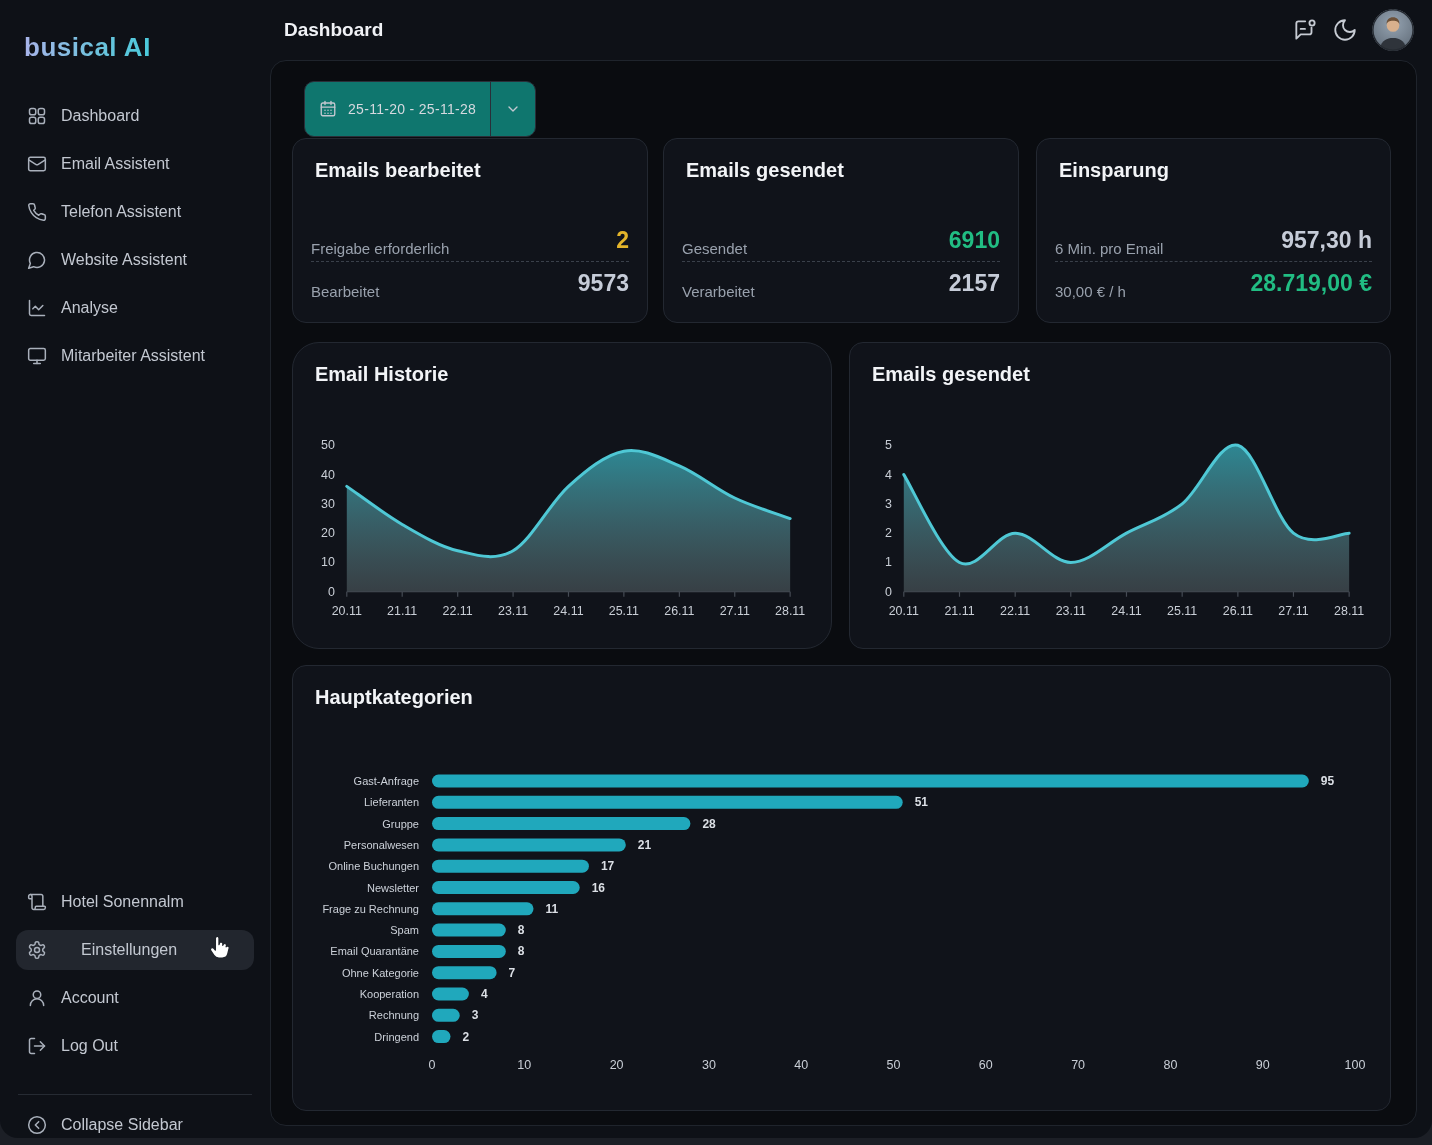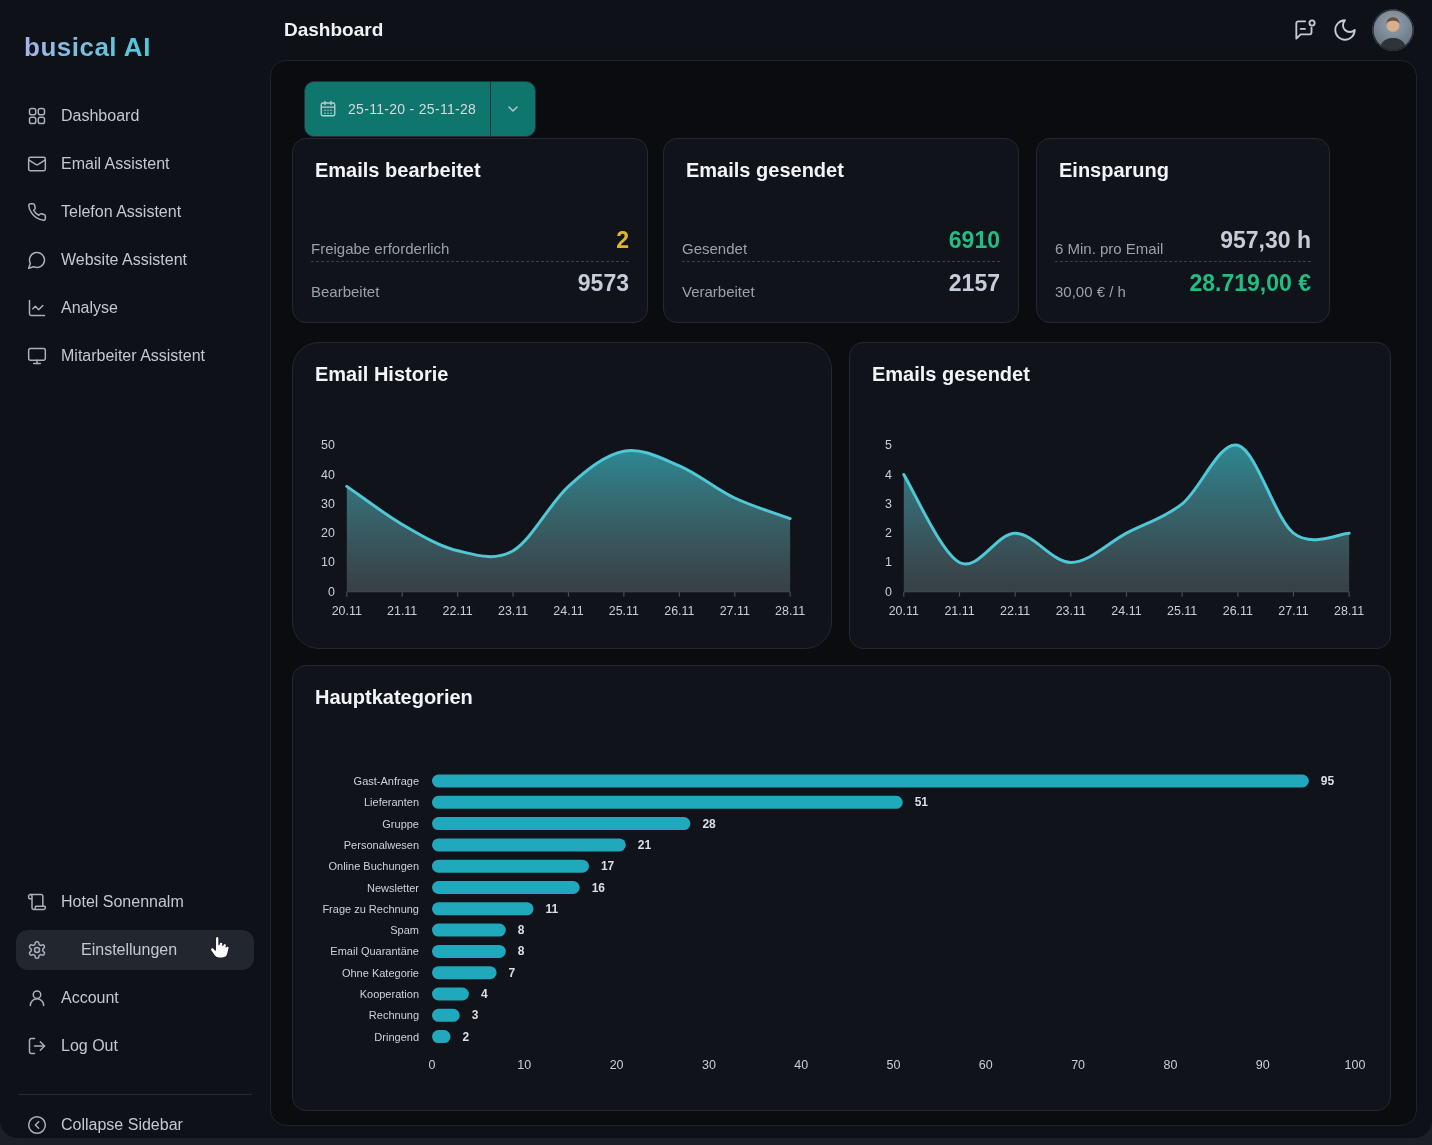--- a/index.html
+++ b/index.html
@@ -405,21 +405,21 @@
        <span class="stat-lbl">Gesendet</span>
        <span class="stat-val success">6910</span>
      </div>
           <div class="stat-sep"></div>
           <div class="stat-row">
        <span class="stat-lbl">Verarbeitet</span>
        <span class="stat-val default">2157</span>
      </div>
         </div>
       </section>
-      <section class="card" style="left: 765px; top: 77px; width: 294px; height: 185px;">
+      <section class="card" style="left: 765px; top: 77px; width: 355px; height: 185px;">
         <h2 class="card-title">Einsparung</h2>
     <div class="stat-rows">
           <div class="stat-row">
        <span class="stat-lbl">6 Min. pro Email</span>
        <span class="stat-val default">957,30 h</span>
      </div>
           <div class="stat-sep"></div>
           <div class="stat-row">
        <span class="stat-lbl">30,00 € / h</span>
        <span class="stat-val success">28.719,00 €</span>

